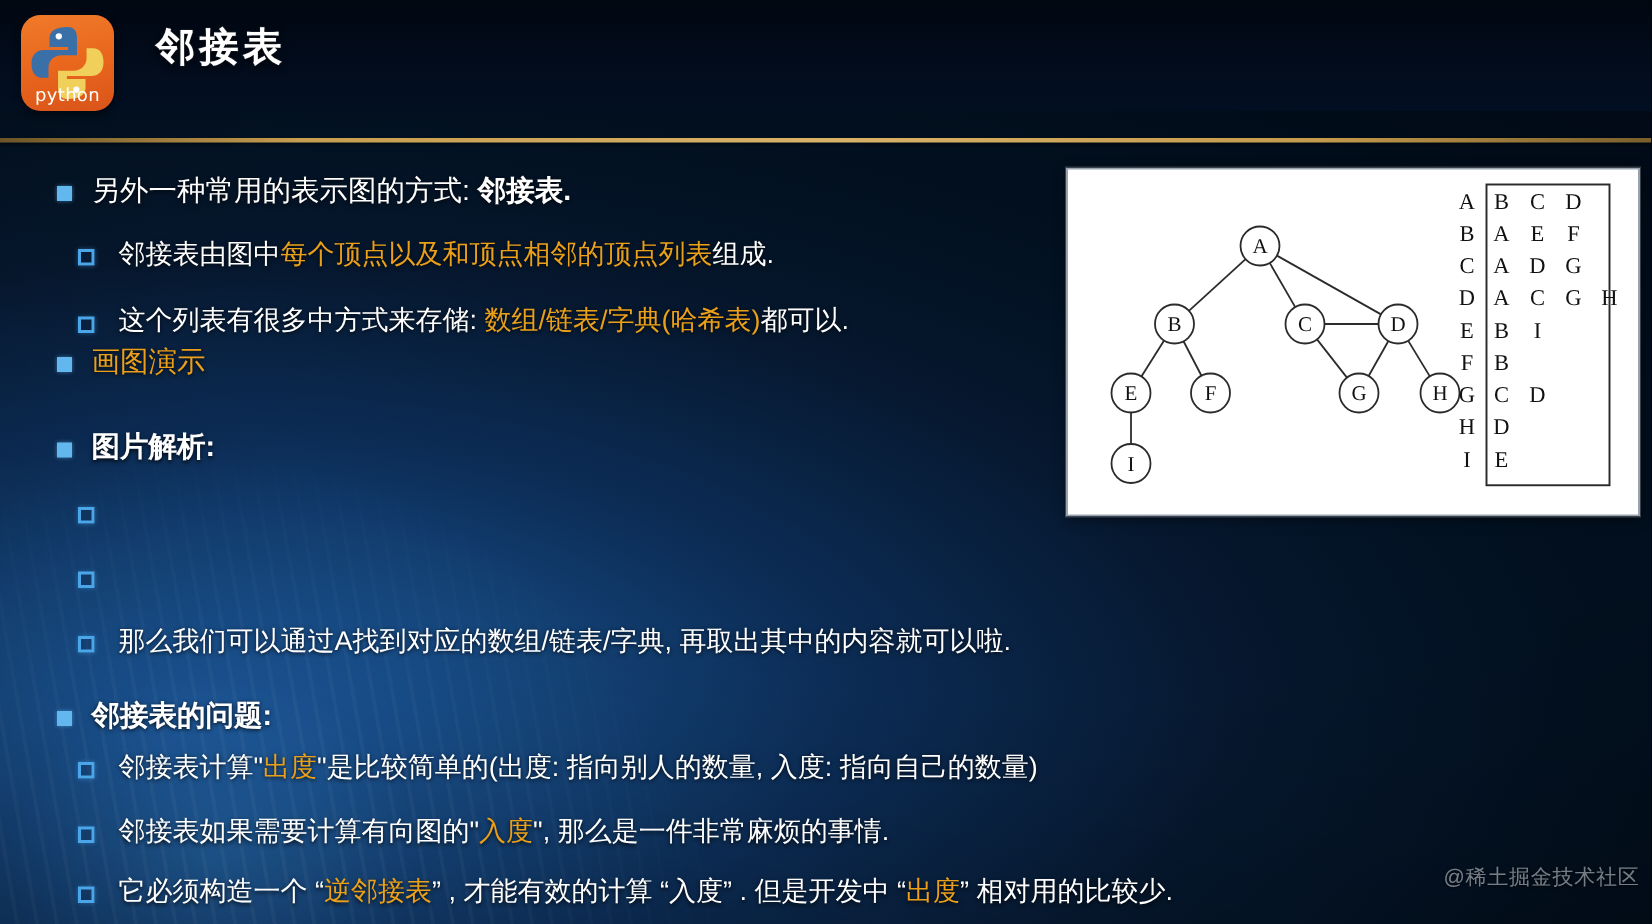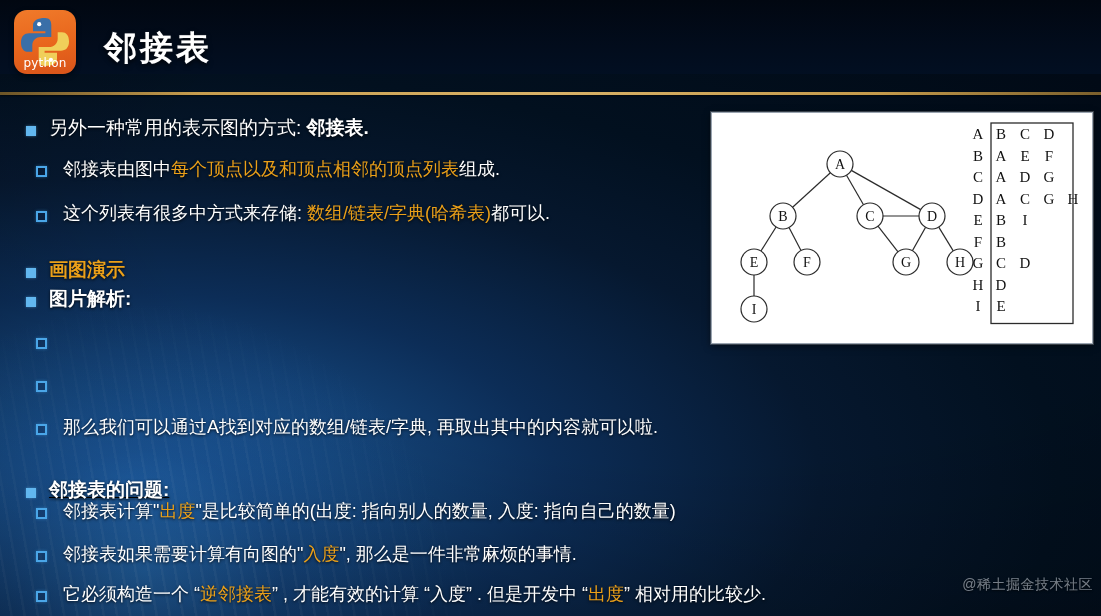--- a/index.html
+++ b/index.html
@@ -90,27 +90,26 @@
     text-align: center;
     color: #ffffff;
     font-size: 12px;
     font-family: "DejaVu Sans", sans-serif;
     letter-spacing: .2px;
   }
 
   .slide-title {
     position: absolute;
     left: 104px; top: 14px;
-    font-size: 33px;
+    font-size: 26px;
     font-weight: 700;
     color: #ffffff;
     letter-spacing: 3px;
     text-shadow: 0 2px 5px rgba(0,0,0,0.85), 0 0 1px rgba(255,255,255,0.4);
     font-family: "Liberation Sans", "DejaVu Sans", sans-serif;
-    margin-top: 12px;
   }
 
   
   .content {
     position: absolute;
     left: 0; top: 100px;
     width: 1101px;
   }
   .bullet {
     position: relative;
@@ -136,24 +135,24 @@
   }
   .btext {
     color: #ffffff;
     text-shadow: 0 1px 3px rgba(0,0,0,0.85);
     white-space: nowrap;
     font-family: "Liberation Sans", "DejaVu Sans", sans-serif;
   }
   .lvl1 .btext, .row-l1 .btext {
     font-size: 19px;
   }
-  .row-l1 { padding-left: 26px; align-items: center; }
+  .row-l1 { padding-left: 38px; }
   .row-l1 .marker { margin-top: 6px; }
   .row-l1 .btext { margin-left: 13px; }
-  .row-l2 { padding-left: 36px; }
+  .row-l2 { padding-left: 36px; margin-left: 16px; }
   .row-l2 .marker { margin-top: 6px; }
   .row-l2 .btext { margin-left: 16px; font-size: 18px; }
 
   .bold  { font-weight: 700; }
   .hl    { color: #eba019; }
 
   
   .figure {
     position: absolute;
     left: 711px; top: 112px;
@@ -210,39 +209,39 @@
         <span class="btext"><span>另外一种常用的表示图的方式: </span><span class="bold">邻接表.</span></span>
       </div>
       <div class="bullet row-l2" style="position: absolute; left: 0px; top: 60px;">
         <span class="marker lvl2"></span>
         <span class="btext"><span>邻接表由图中</span><span class="hl">每个顶点以及和顶点相邻的顶点列表</span><span>组成.</span></span>
       </div>
       <div class="bullet row-l2" style="position: absolute; left: 0px; top: 104px; align-items: flex-end;">
         <span class="marker lvl2"></span>
         <span class="btext"><span>这个列表有很多中方式来存储: </span><span class="hl">数组/链表/字典(哈希表)</span><span>都可以.</span></span>
       </div>
-      <div class="bullet row-l1" style="position: absolute; left: 0px; top: 160px; font-weight: bold;">
+      <div class="bullet row-l1" style="position: absolute; left: 0px; top: 132px;">
         <span class="marker lvl1"></span>
         <span class="btext"><span class="hl">画图演示</span></span>
       </div>
       <div class="bullet row-l1" style="position: absolute; left: 0px; top: 189px;">
         <span class="marker lvl1"></span>
         <span class="btext"><span class="bold">图片解析:</span></span>
       </div>
       <div class="bullet row-l2" style="position: absolute; left: 0px; top: 232px;">
         <span class="marker lvl2"></span>
       </div>
       <div class="bullet row-l2" style="position: absolute; left: 0px; top: 275px;">
         <span class="marker lvl2"></span>
       </div>
       <div class="bullet row-l2" style="position: absolute; left: 0px; top: 318px;">
         <span class="marker lvl2"></span>
         <span class="btext"><span>那么我们可以通过A找到对应的数组/链表/字典, 再取出其中的内容就可以啦.</span></span>
       </div>
-      <div class="bullet row-l1" style="position: absolute; left: 0px; top: 380px; text-decoration: underline;">
+      <div class="bullet row-l1" style="position: absolute; left: 0px; top: 368px;">
         <span class="marker lvl1"></span>
         <span class="btext"><span class="bold">邻接表的问题:</span></span>
       </div>
       <div class="bullet row-l2" style="position: absolute; left: 0px; top: 402px;">
         <span class="marker lvl2"></span>
         <span class="btext"><span>邻接表计算"</span><span class="hl">出度</span><span>"是比较简单的(出度: 指向别人的数量, 入度: 指向自己的数量)</span></span>
       </div>
       <div class="bullet row-l2" style="position: absolute; left: 0px; top: 445px;">
         <span class="marker lvl2"></span>
         <span class="btext"><span>邻接表如果需要计算有向图的"</span><span class="hl">入度</span><span>", 那么是一件非常麻烦的事情.</span></span>

